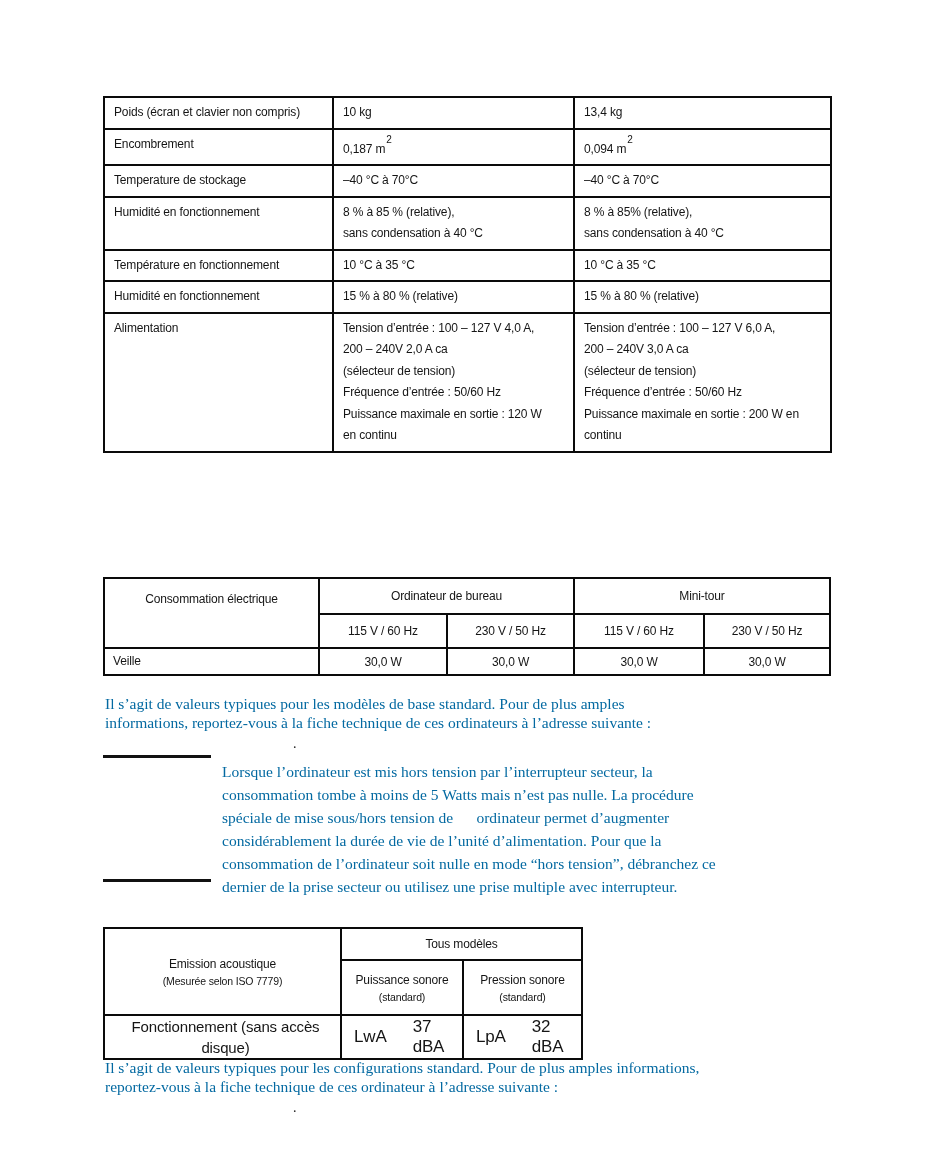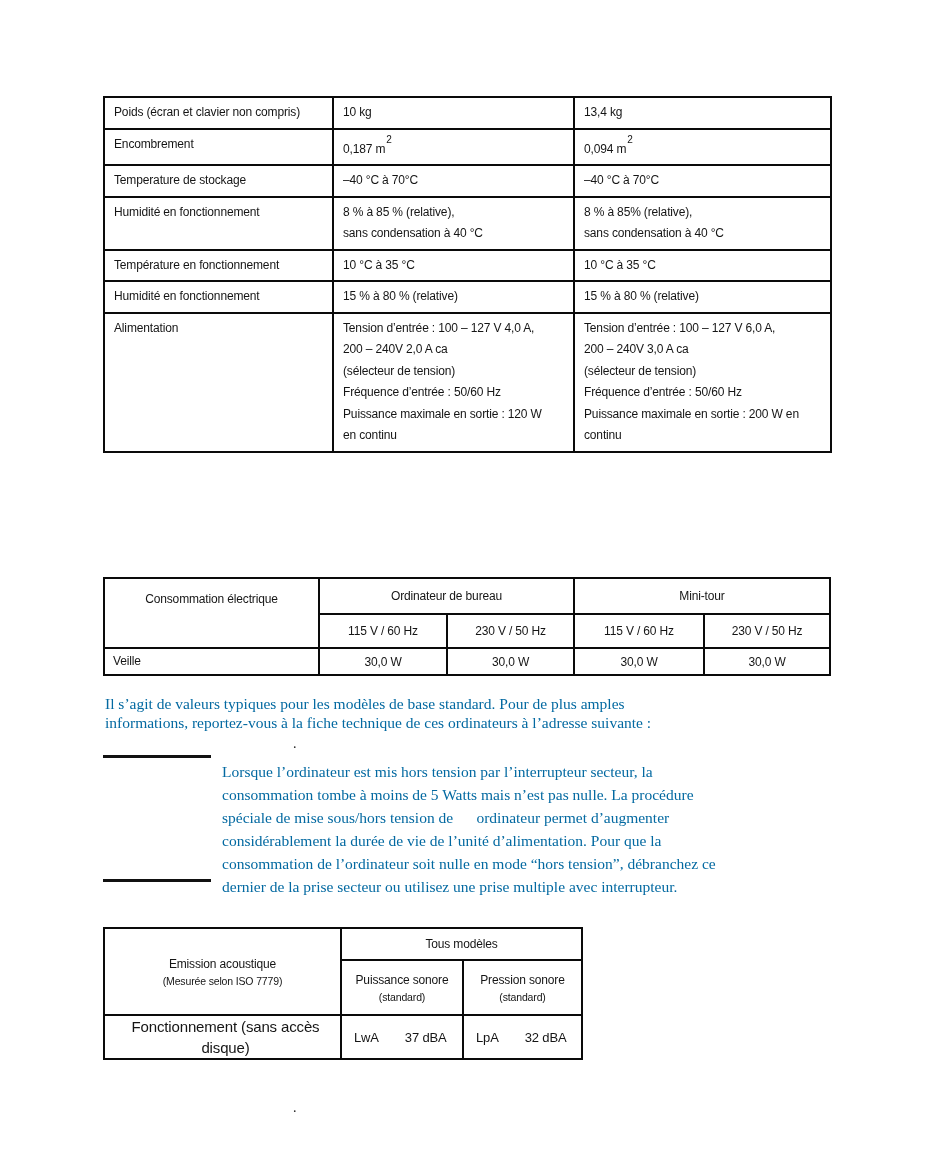--- a/index.html
+++ b/index.html
@@ -19,21 +19,21 @@
   }
   th.hdr { text-align:center; vertical-align:middle; }
   td.lbl { text-align:left; vertical-align:top; padding:4px 9px; line-height:21px; }
   td.val { text-align:left; vertical-align:top; padding:4px 9px;
            line-height:21.5px; white-space:pre-wrap; }
   td.ctr { text-align:center; vertical-align:middle; }
   sup.sq { font-size:10px; position:relative; top:-5px; margin-left:1px; letter-spacing:0; }
   .small-sub { font-size:10.5px; margin-top:3px; }
   .two-line { line-height:15px; }
   td.acoustic-val { vertical-align:middle; }
-  .ac-pair { display:flex; align-items:center; padding-left:12px; font-size:13px; }
+  .ac-pair { display:flex; align-items:center; padding-left:12px; font-size:17px; }
   .ac-pair .ac-v { margin-left:26px; }
   
   .para {
     position:absolute; font-size:15.5px; line-height:18.6px;
     white-space:pre-wrap; color:#0369a1;
   }
   .note-rule { position:absolute; width:108px; height:3px; background:#111; }
   .tiny-dot { position:absolute; font-size:14px; color:#222; }
 </style>
 </head>
@@ -176,15 +176,17 @@
       <td class="acoustic-val">
         <div class="ac-pair">
           <span>LpA</span>
           <span class="ac-v">32 dBA</span>
         </div>
       </td>
     </tr>
   </tbody>
     </table>
 
+  <div class="para" style="left:105px; top:1059px; width:820px;">Il s’agit de valeurs typiques pour les configurations standard. Pour de plus amples informations,
+reportez-vous à la fiche technique de ces ordinateur à l’adresse suivante :</div>
   <div class="tiny-dot" style="left:293px; top:1100px;">.</div>
 
 </div>
 
 </body></html>

